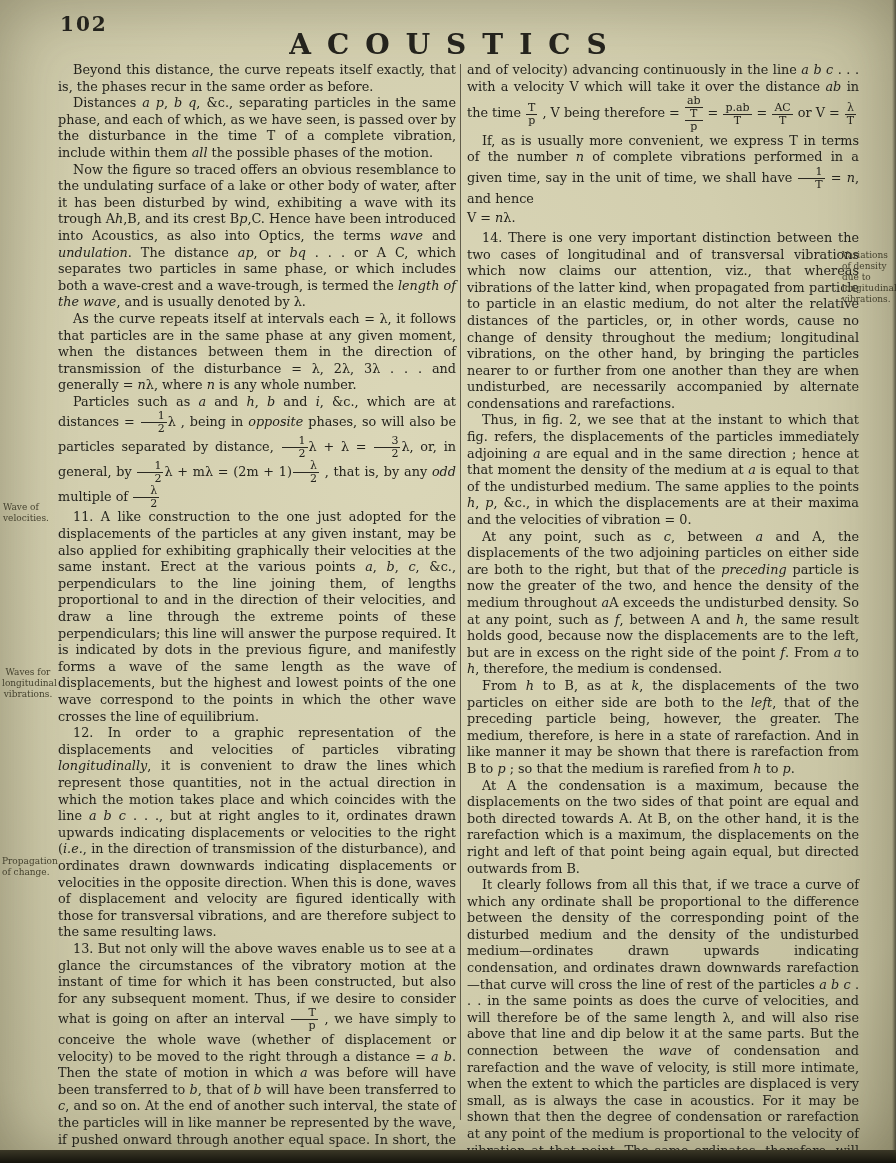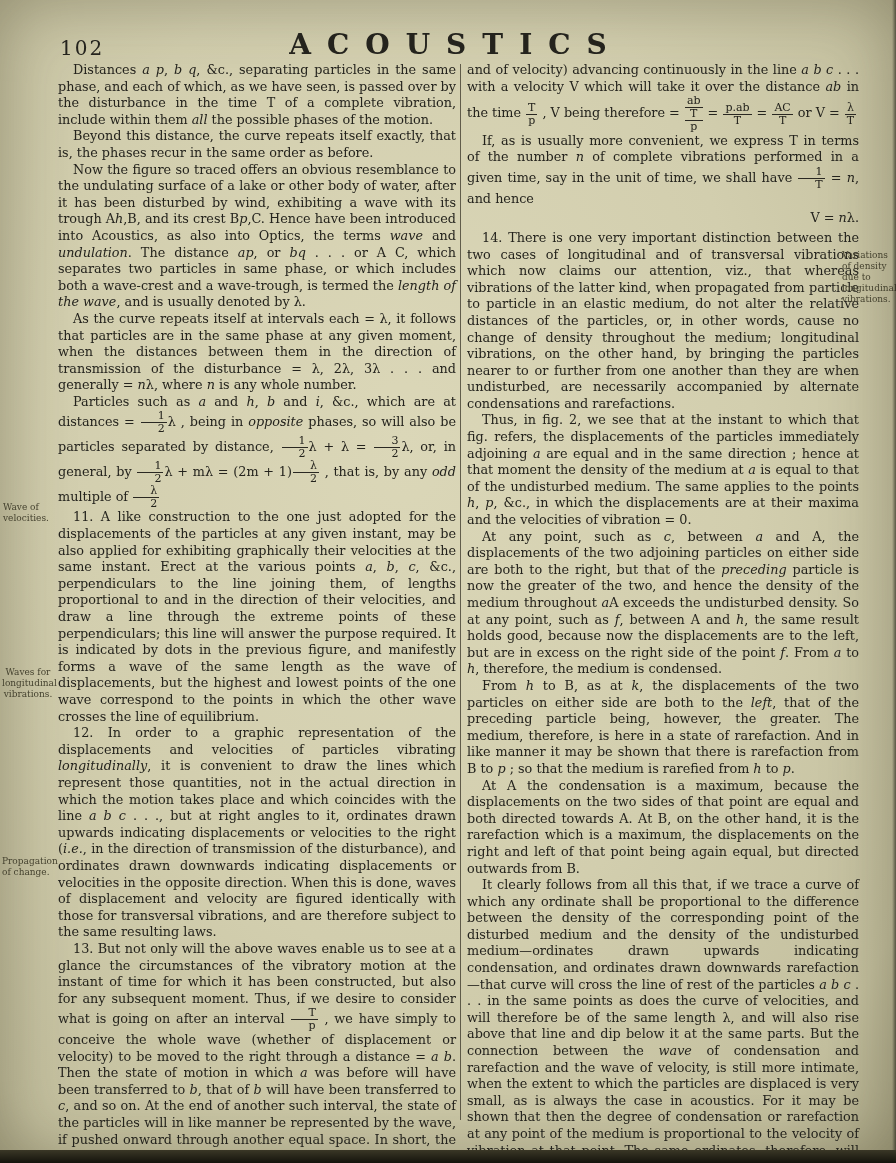--- a/index.html
+++ b/index.html
@@ -7,42 +7,42 @@
     position:relative;
     width:896px;height:1163px;
     background:
       radial-gradient(ellipse at 45% 38%, #dbd7b8 0%, #d2ceae 50%, #c3bf9e 85%, #aaa686 100%);
     box-shadow: inset 0 0 70px rgba(55,50,25,.38);
     overflow:hidden;
     font-family:"DejaVu Serif","Liberation Serif",serif;
     color:#24231d;
   }
   .page-number{
-    position:absolute;left:60px;top:36px;
-    font-size:20px;font-weight:400;letter-spacing:2px;
+    position:absolute;left:60px;top:12px;
+    font-size:20px;font-weight:700;letter-spacing:2px;
   }
   .page-title{
     position:absolute;left:0;top:28px;width:100%;
     text-align:center;font-size:28px;font-weight:700;
     letter-spacing:16px;text-indent:16px;
   }
   .col{
     position:absolute;top:62px;
     font-size:12.8px;line-height:16.6px;
     text-align:justify;
   }
   #col-left{left:58px;width:398px;}
   #col-right{left:467px;width:392px;}
   .divider{
     position:absolute;left:460px;top:64px;width:1px;height:1056px;
     background:rgba(45,42,30,.7);
   }
   .para{margin:0;text-indent:15px;}
   .para.noindent{text-indent:0;}
-  .para.center{text-align:right;text-indent:0;margin:3px 0;}
+  .para.center{text-align:left;text-indent:0;margin:3px 0;}
   .frac{
     display:inline-block;vertical-align:middle;text-align:center;
     line-height:1.08;font-size:11px;padding:0 1px;
   }
   .frow{display:block;padding:0 2px;}
   .fline{border-top:1px solid #2a2822;}
   .mnote{
     position:absolute;width:52px;
     font-size:9px;line-height:11px;color:#45422f;
     text-align:left;
@@ -64,22 +64,22 @@
 <body>
 
 <div id="page">
 
   <div class="page-number">102</div>
   <div class="page-title">ACOUSTICS</div>
 
   <div class="divider"></div>
 
   <div class="col" id="col-left">
+      <p class="para">Beyond this distance, the curve repeats itself exactly, that is, the phases recur in the same order as before.</p>
       <p class="para">Distances <i>a p</i>, <i>b q</i>, &amp;c., separating particles in the same phase, and each of which, as we have seen, is passed over by the disturbance in the time T of a complete vibration, include within them <i>all</i> the possible phases of the motion.</p>
-      <p class="para">Beyond this distance, the curve repeats itself exactly, that is, the phases recur in the same order as before.</p>
       <p class="para">Now the figure so traced offers an obvious resemblance to the undulating surface of a lake or other body of water, after it has been disturbed by wind, exhibiting a wave with its trough A<i>h</i>,B, and its crest B<i>p</i>,C.  Hence have been introduced into Acoustics, as also into Optics, the terms <i>wave</i> and <i>undulation</i>.  The distance <i>ap</i>, or <i>bq</i> . . . or A C, which separates two particles in same phase, or which includes both a wave-crest and a wave-trough, is termed the <i>length of the wave</i>, and is usually denoted by λ.</p>
       <p class="para">As the curve repeats itself at intervals each = λ, it follows that particles are in the same phase at any given moment, when the distances between them in the direction of transmission of the disturbance = λ, 2λ, 3λ . . . and generally = <i>n</i>λ, where <i>n</i> is any whole number.</p>
       <p class="para">Particles such as <i>a</i> and <i>h</i>, <i>b</i> and <i>i</i>, &amp;c., which are at distances = <span class="frac"><span class="frow">1</span><span class="frow fline">2</span></span>λ , being in <i>opposite</i> phases, so will also be particles separated by distance, <span class="frac"><span class="frow">1</span><span class="frow fline">2</span></span>λ + λ = <span class="frac"><span class="frow">3</span><span class="frow fline">2</span></span>λ, or, in general, by <span class="frac"><span class="frow">1</span><span class="frow fline">2</span></span>λ + mλ = (2m + 1)<span class="frac"><span class="frow">λ</span><span class="frow fline">2</span></span> , that is, by any <i>odd</i> multiple of <span class="frac"><span class="frow">λ</span><span class="frow fline">2</span></span></p>
       <p class="para">11. A like construction to the one just adopted for the displacements of the particles at any given instant, may be also applied for exhibiting graphically their velocities at the same instant.  Erect at the various points <i>a</i>, <i>b</i>, <i>c</i>, &amp;c., perpendiculars to the line joining them, of lengths proportional to and in the direction of their velocities, and draw a line through the extreme points of these perpendiculars; this line will answer the purpose required.  It is indicated by dots in the previous figure, and manifestly forms a wave of the same length as the wave of displacements, but the highest and lowest points of the one wave correspond to the points in which the other wave crosses the line of equilibrium.</p>
       <p class="para">12. In order to a graphic representation of the displacements and velocities of particles vibrating <i>longitudinally</i>, it is convenient to draw the lines which represent those quantities, not in the actual direction in which the motion takes place and which coincides with the line <i>a b c</i> . . ., but at right angles to it, ordinates drawn upwards indicating displacements or velocities to the right (<i>i.e.</i>, in the direction of transmission of the disturbance), and ordinates drawn downwards indicating displacements or velocities in the opposite direction.  When this is done, waves of displacement and velocity are figured identically with those for transversal vibrations, and are therefore subject to the same resulting laws.</p>
       <p class="para">13. But not only will the above waves enable us to see at a glance the circumstances of the vibratory motion at the instant of time for which it has been constructed, but also for any subsequent moment.  Thus, if we desire to consider what is going on after an interval <span class="frac"><span class="frow">T</span><span class="frow fline">p</span></span> , we have simply to conceive the whole wave (whether of displacement or velocity) to be moved to the right through a distance = <i>a b</i>.  Then the state of motion in which <i>a</i> was before will have been transferred to <i>b</i>, that of <i>b</i> will have been transferred to <i>c</i>, and so on.  At the end of another such interval, the state of the particles will in like manner be represented by the wave, if pushed onward through another equal space.  In short, the whole circumstances may be pictured to the eye by two waves (of displacement</p>
     </div>
   <div class="col" id="col-right">
       <p class="para noindent">and of velocity) advancing continuously in the line <i>a b c</i> . . . with a velocity V which will take it over the distance <i>ab</i> in the time <span class="frac"><span class="frow">T</span><span class="frow fline">p</span></span> , V being therefore = <span class="frac"><span class="frow">ab</span><span class="frow fline">T</span><span class="frow fline">p</span></span> = <span class="frac"><span class="frow">p.ab</span><span class="frow fline">T</span></span> = <span class="frac"><span class="frow">AC</span><span class="frow fline">T</span></span> or V = <span class="frac"><span class="frow">λ</span><span class="frow fline">T</span></span></p>
       <p class="para">If, as is usually more convenient, we express T in terms of the number <i>n</i> of complete vibrations performed in a given time, say in the unit of time, we shall have <span class="frac"><span class="frow">1</span><span class="frow fline">T</span></span> = <i>n</i>, and hence</p>

